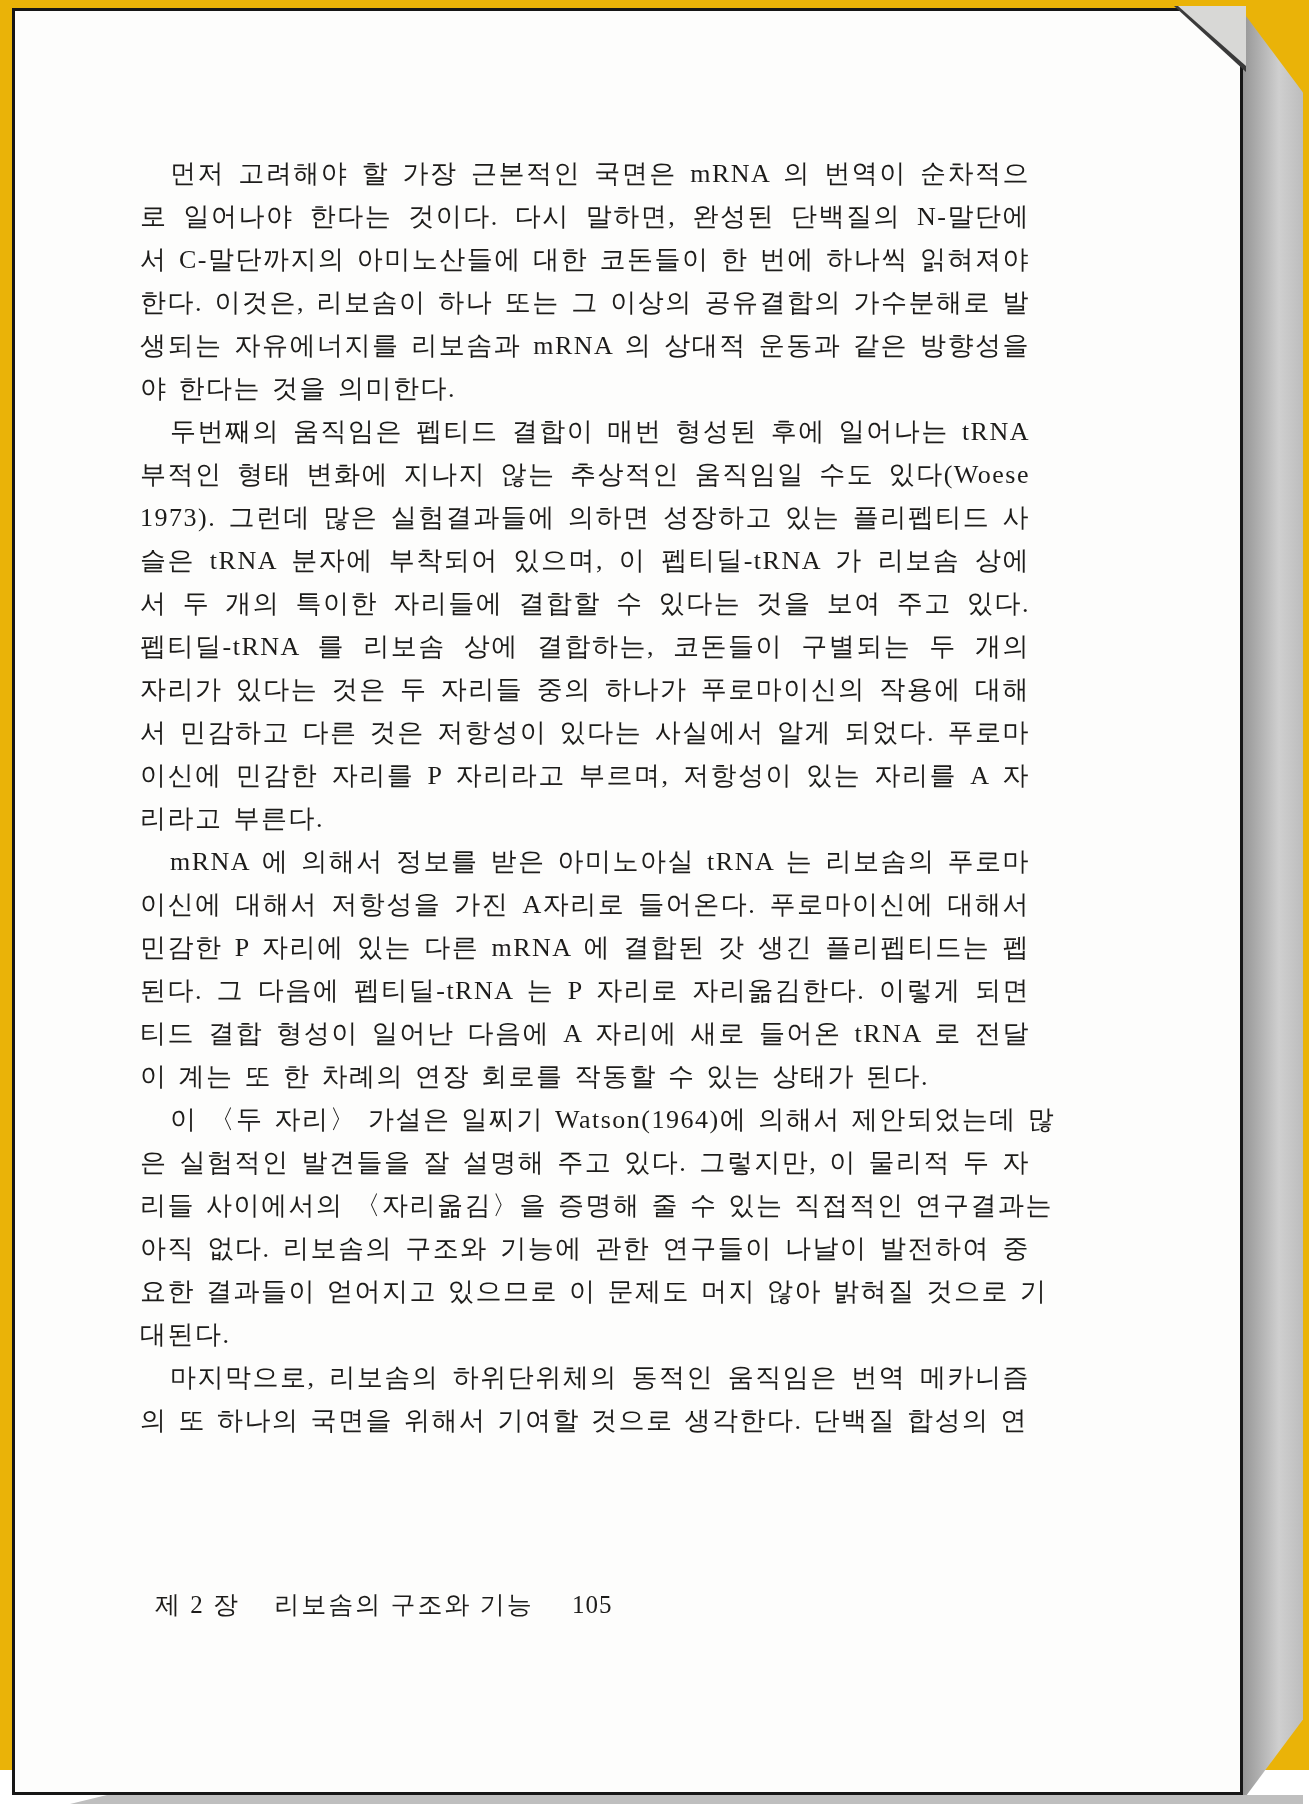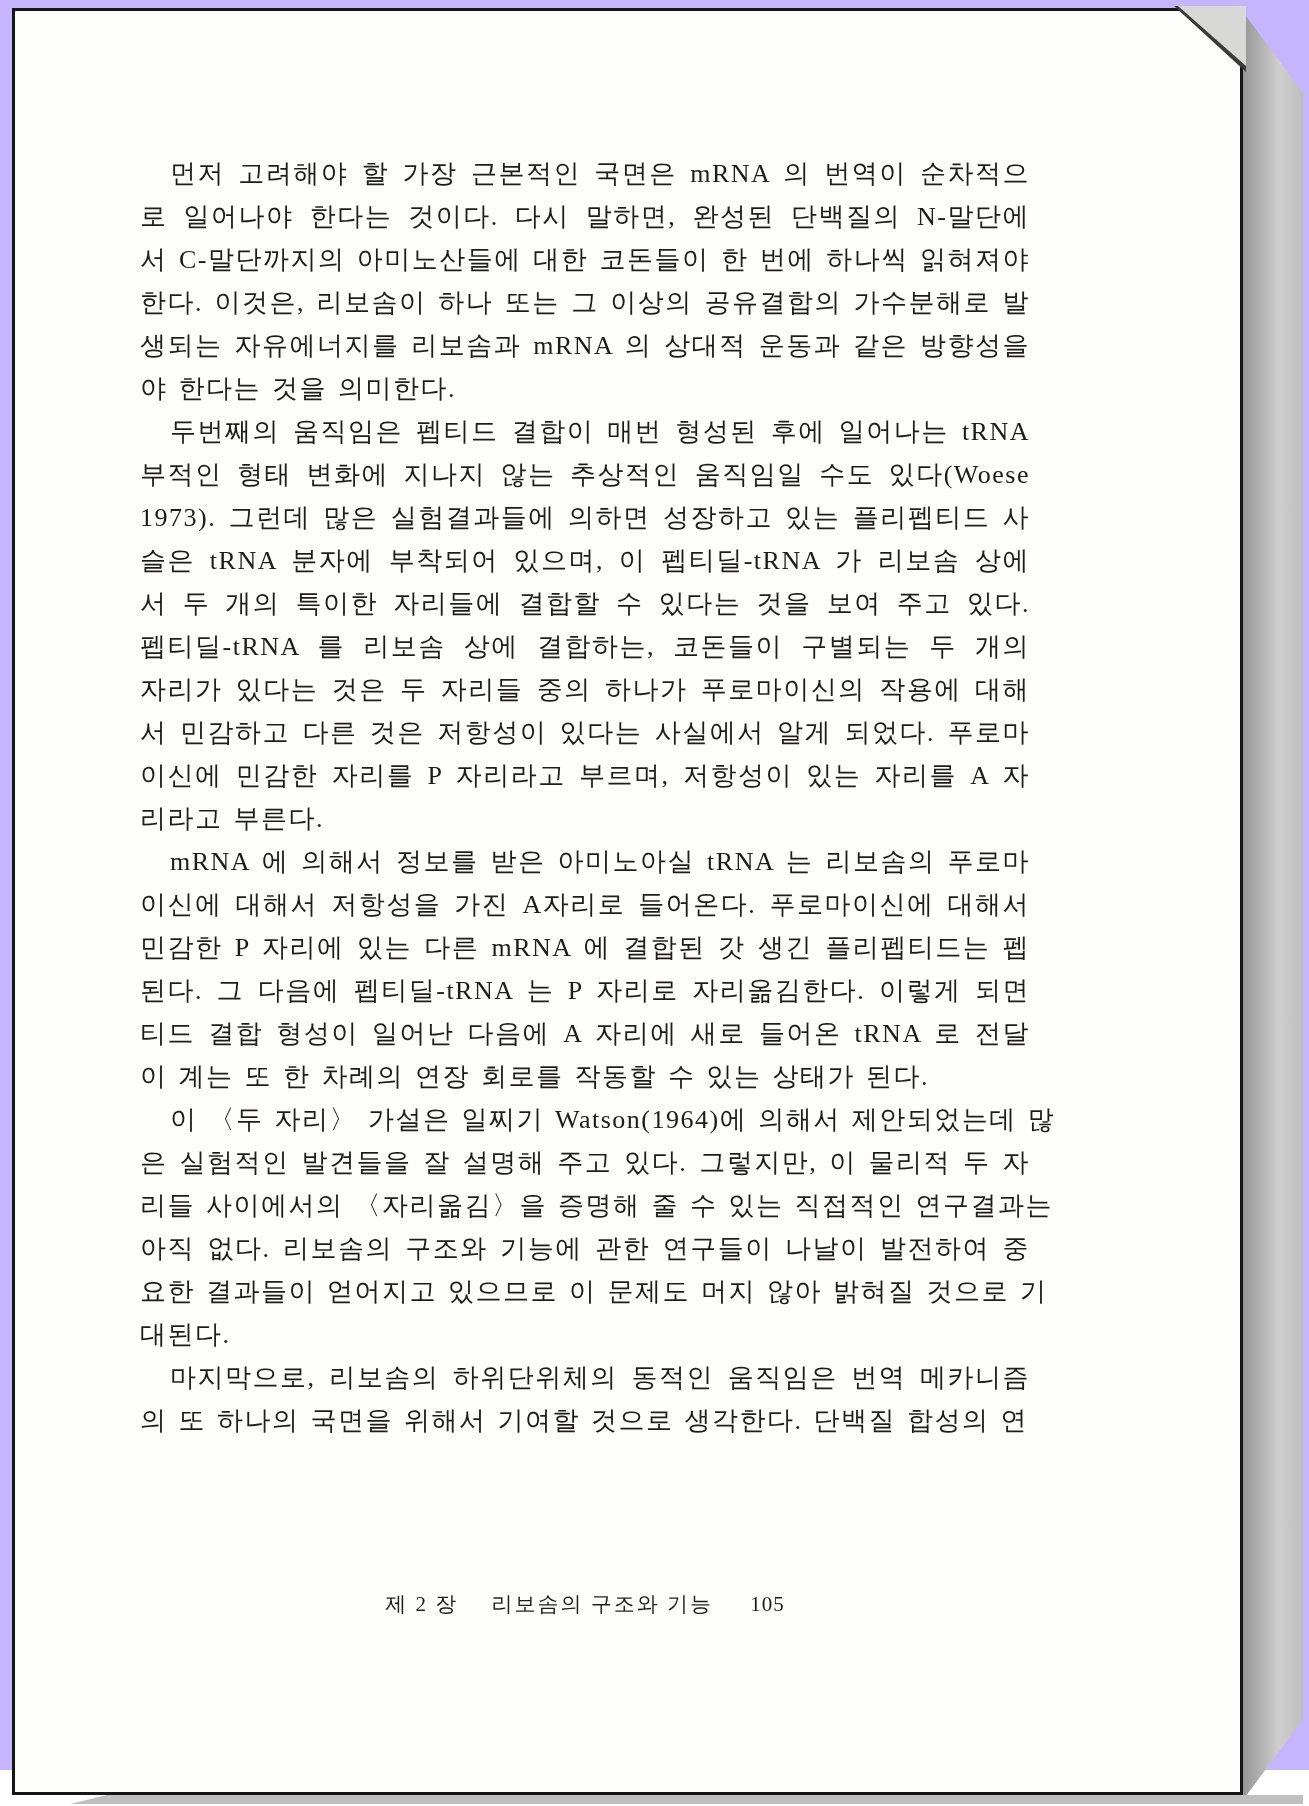--- a/index.html
+++ b/index.html
@@ -8,21 +8,21 @@
     width: 1309px;
     height: 1806px;
     background: #ffffff;
     overflow: hidden;
     font-family: "Liberation Serif", "DejaVu Serif", serif;
   }
   .canvas {
     position: relative;
     width: 1309px;
     height: 1770px;
-    background: #c4b5fd;
+    background: #eab308;
   }
   
   .page {
     position: absolute;
     left: 12px;
     top: 8px;
     width: 1231px;
     height: 1787px;
     box-sizing: border-box;
     background: #fdfdfc;
@@ -86,25 +86,25 @@
     white-space: nowrap;
   }
   .line.last {
     text-align-last: left;
     white-space: normal;
   }
   .paragraph .line:first-child { text-indent: 30px; }
   
   .footer {
     position: absolute;
-    left: 125px;
+    left: 140px;
     top: 1572px;
     width: 890px;
-    text-align: center;
-    font-size: 21px;
+    text-align: left;
+    font-size: 25px;
     line-height: 43px;
     color: #1d1c1a;
     letter-spacing: 2px;
   }
   .footer .chapter { margin-right: 26px; }
   .footer .title { margin-right: 30px; }
   .footer .folio { letter-spacing: 1px; }
 </style>
 </head>
 <body>

